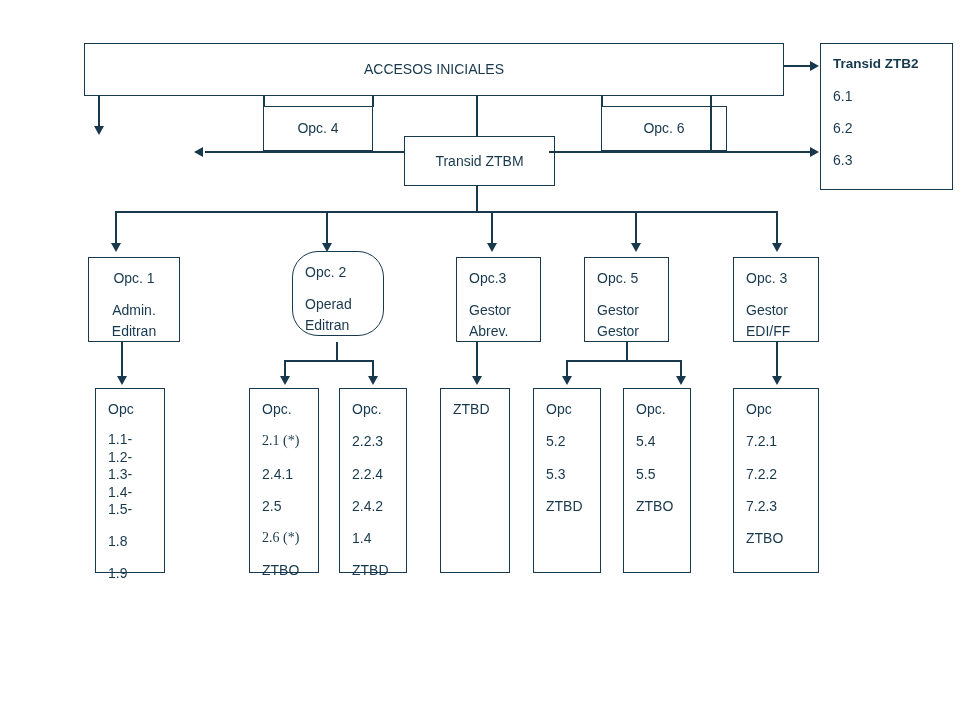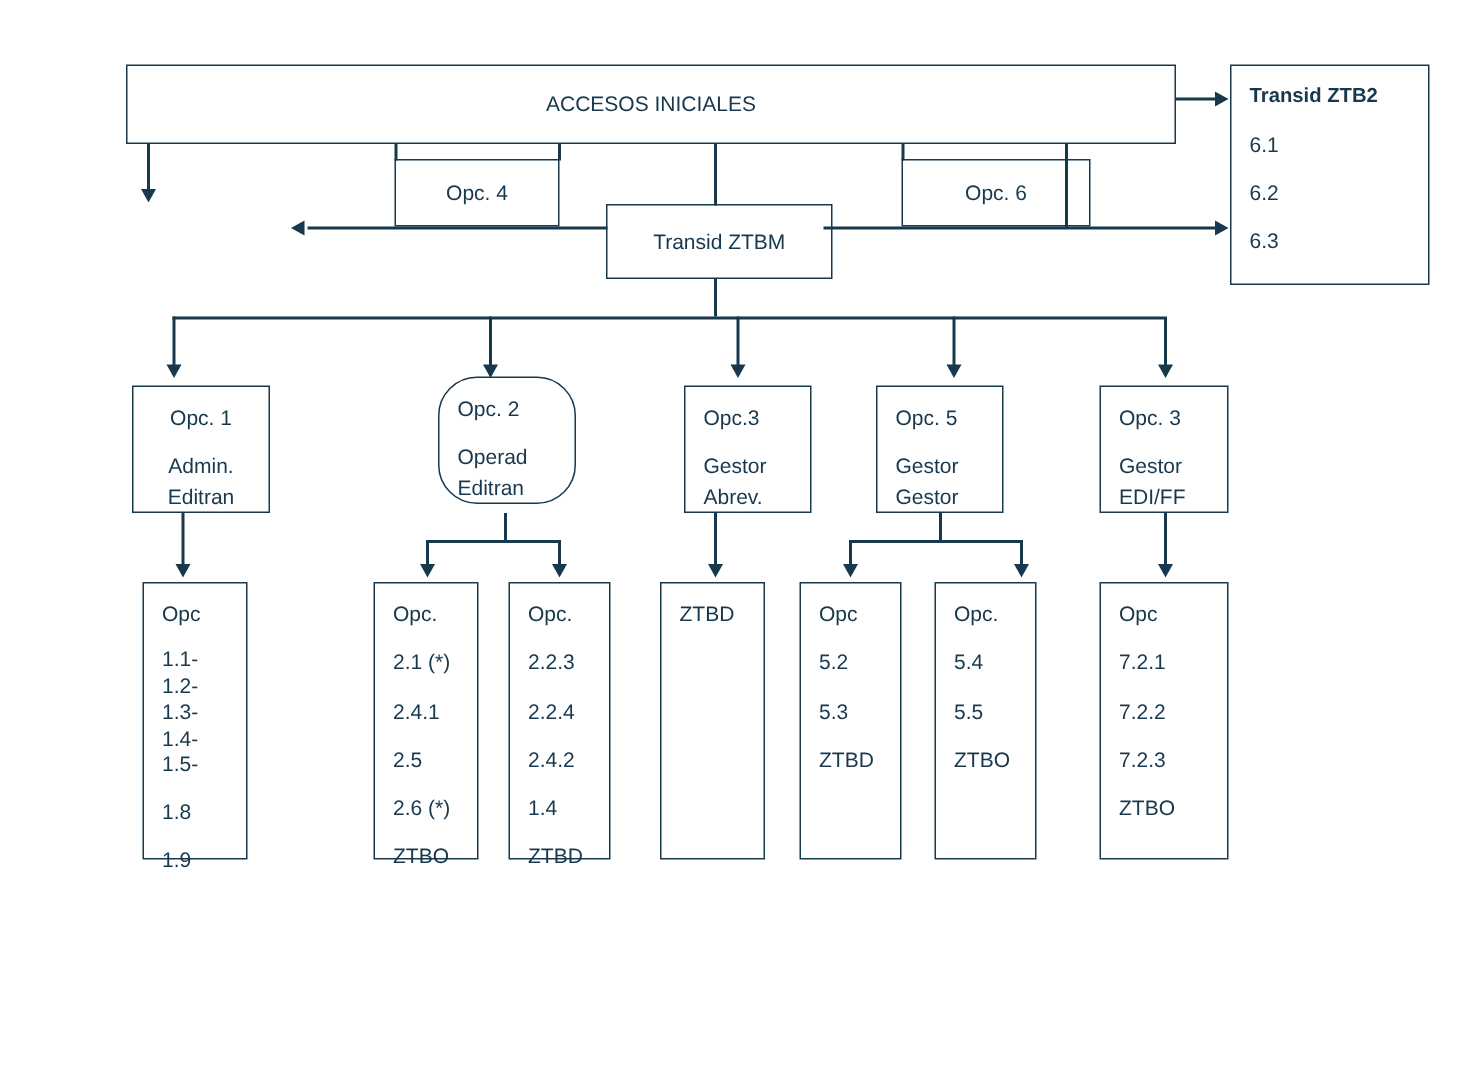--- a/index.html
+++ b/index.html
@@ -62,21 +62,21 @@
     border-left: 9px solid #17384d;
   }
   .arrow-left {
     border-top: 5px solid transparent;
     border-bottom: 5px solid transparent;
     border-right: 9px solid #17384d;
   }
   .stack-line { display: block; }
   .gap-top { margin-top: 12px; }
   .tight { line-height: 1.25; }
-  .nowrap { white-space: nowrap; }
+  .nowrap { white-space: nowrap; font-family: Liberation Serif, serif; }
   .clip { overflow: hidden; }
 </style>
 </head>
 <body>
 
 <div id="stage">
 
   <div class="box center" style="left:84px; top:43px; width:700px; height:53px;">
     <span>ACCESOS INICIALES</span>
   </div>

